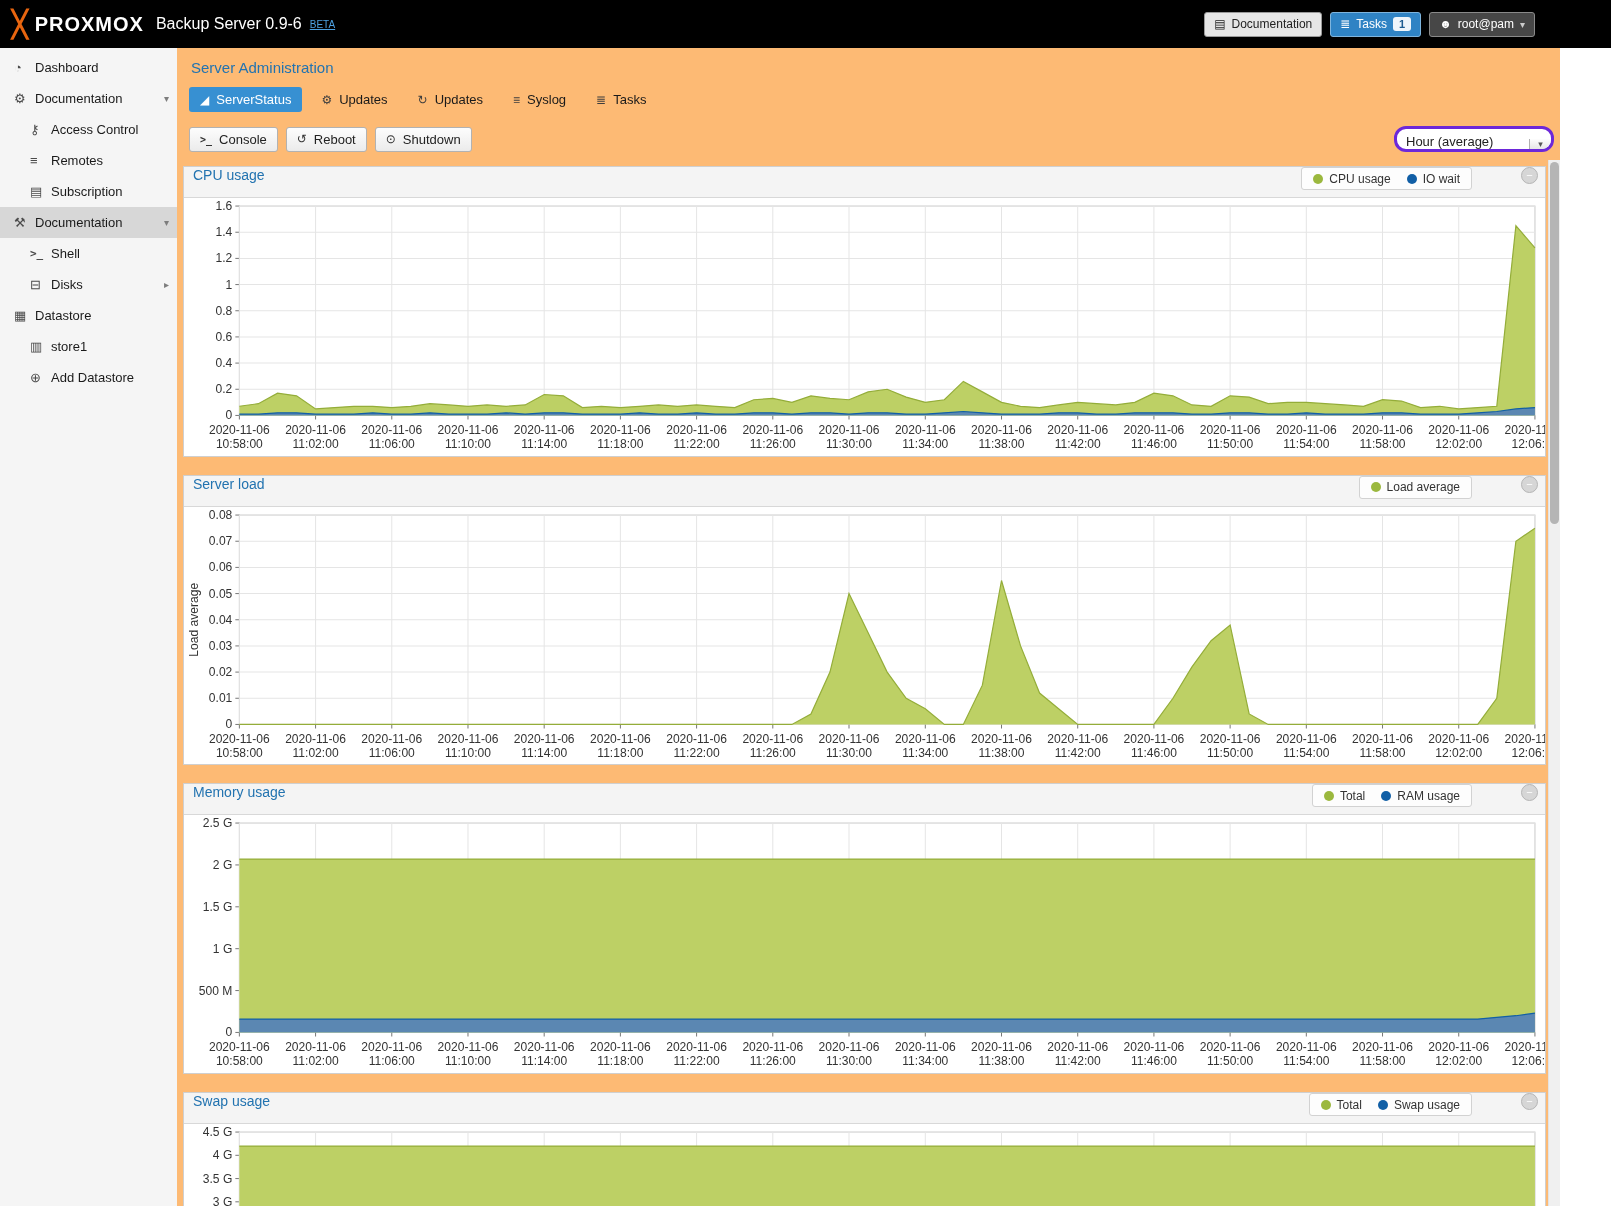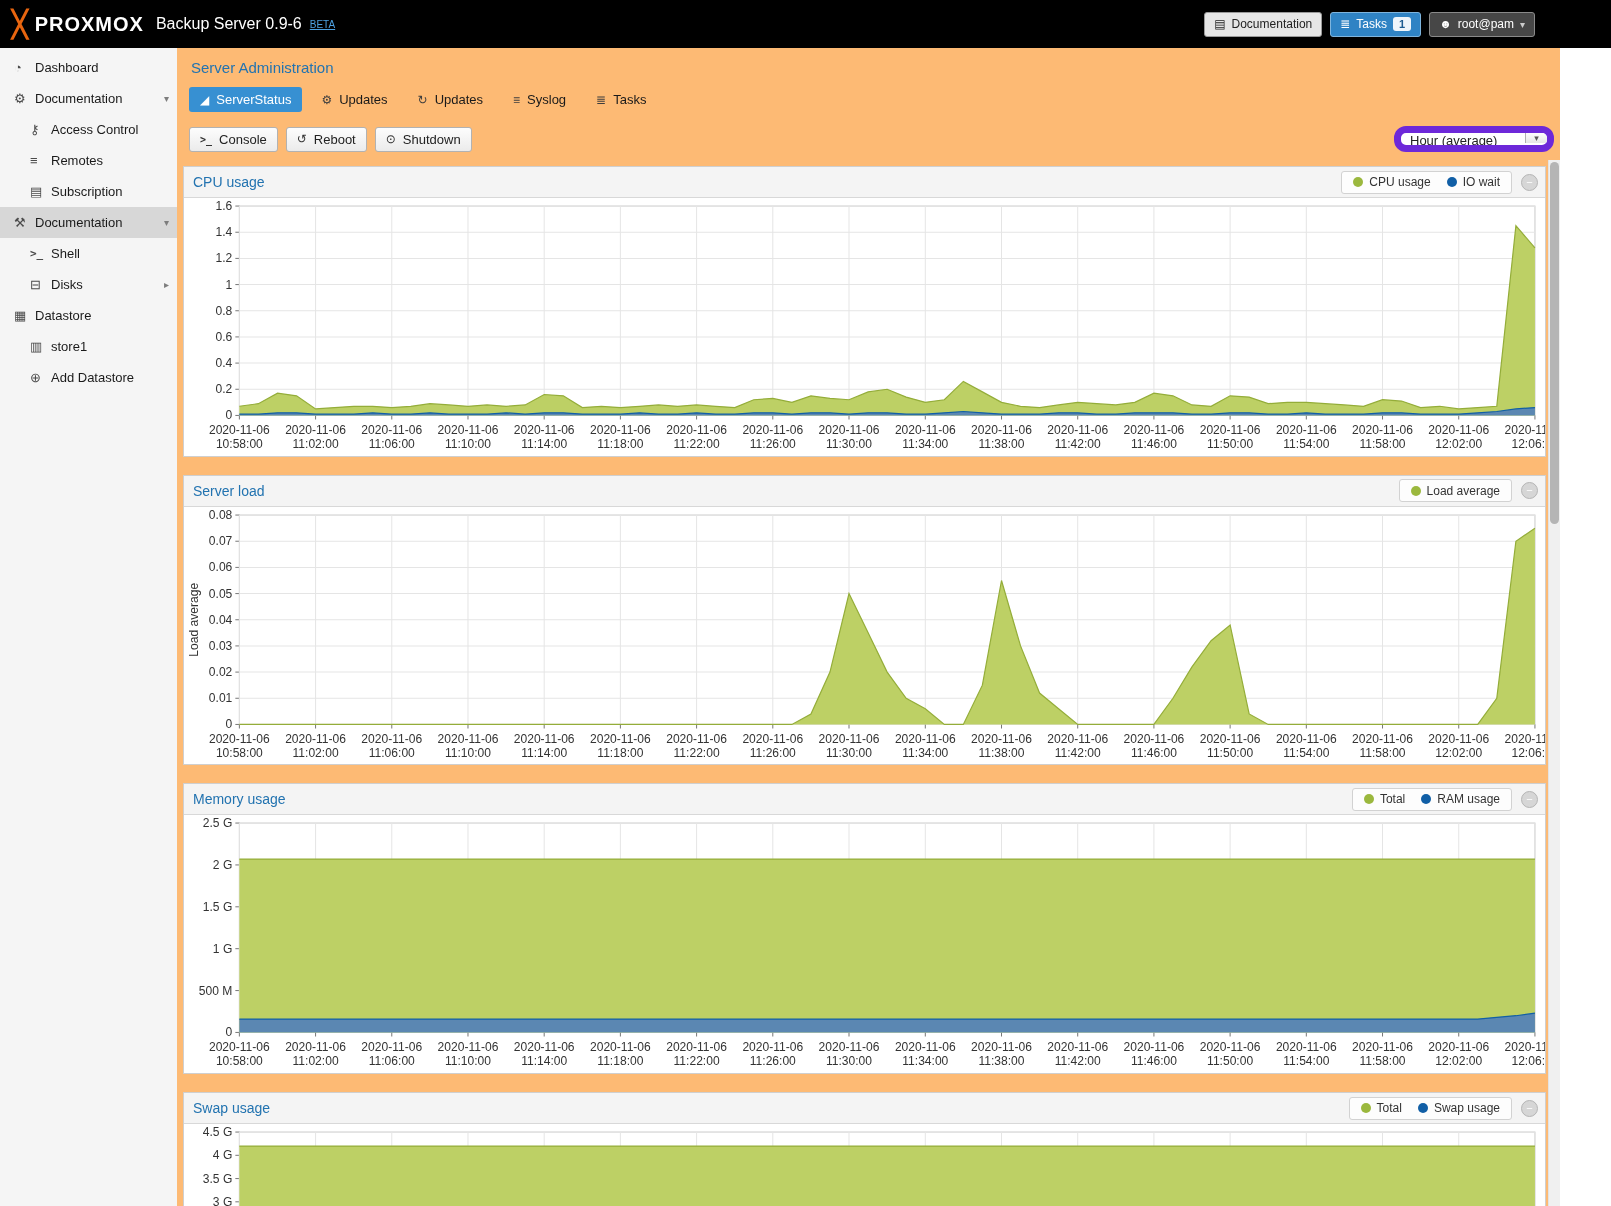--- a/index.html
+++ b/index.html
@@ -39,28 +39,28 @@
   .tabbar { display:flex; gap:8px; align-items:center; padding:7px 12px 8px 12px; }
   .tab { display:flex; align-items:center; gap:7px; padding:5px 11px; border-radius:3px; color:#1a1a1a; cursor:pointer; font-size:13px; }
   .tab .ticon { color:#3d3d3d; font-size:12px; }
   .tab.active { background:#3790d2; color:#fff; }
   .tab.active .ticon { color:#fff; }
   
   .toolbar { display:flex; gap:8px; align-items:center; padding:6px 6px 8px 12px; }
   .tbtn { display:flex; align-items:center; gap:7px; background:linear-gradient(#fdfdfd,#ebebeb); border:1px solid #b2b2b2; border-radius:3px; padding:4px 10px; color:#222; cursor:pointer; font-size:13px; }
   .tbtn .ticon { font-size:12px; color:#333; }
   .tbtn .shellicon { font-family:"DejaVu Sans Mono", monospace; font-size:10px; font-weight:bold; }
-  .range-select { margin-left:auto; display:flex; align-items:flex-start; border:7px solid #6d28d9; border-radius:12px; background:#fff; height:26px; width:160px; overflow:hidden; cursor:pointer; }
+  .range-select { margin-left:auto; display:flex; align-items:flex-end; border:3px solid #6d28d9; border-radius:12px; background:#fff; height:26px; width:160px; overflow:hidden; cursor:pointer; }
   .range-select .val { flex:1; display:flex; align-items:center; padding:0 9px; color:#222; }
   .range-select .trigger { width:22px; background:linear-gradient(#fdfdfd,#e6e6e6); border-left:1px solid #b0b0b0; display:flex; align-items:center; justify-content:center; color:#555; font-size:9px; }
   
   .scrollwrap { flex:1; position:relative; overflow:hidden; padding-top:6px; }
   .panels { margin-right:12px; }
   .panel { border:1px solid #cfcfcf; margin:0 2px 18px 6px; background:#fff; }
-  .panel-h { height:31px; background:#f4f4f4; border-bottom:1px solid #d8d8d8; display:flex; align-items:center; padding:0 7px 0 9px; }
+  .panel-h { height:31px; background:#f4f4f4; border-bottom:1px solid #d8d8d8; display:flex; padding:0 7px 0 9px;gap:40px; }
   .panel-title { color:#2273b0; font-size:14px; }
   .legend { margin-left:auto; display:flex; align-items:center; gap:16px; border:1px solid #d2d2d2; background:#fdfdfd; border-radius:3px; padding:0 11px; height:23px; }
   .litem { display:flex; align-items:center; gap:6px; font-size:12px; color:#333; cursor:pointer; }
   .dot { width:10px; height:10px; border-radius:50%; }
   .dot.g { background:#9bb83e; }
   .dot.b { background:#115fa6; }
   .collapse-tool { width:17px; height:17px; border-radius:50%; background:#d6d6d6; border:1px solid #b5b5b5; margin-left:9px; display:flex; align-items:center; justify-content:center; color:#fff; font-size:11px; line-height:1; cursor:pointer; }
   svg.chart { display:block; width:100%; height:auto; }
   svg.chart text { font-family:"Liberation Sans", sans-serif; font-size:12px; fill:#333; }
   

